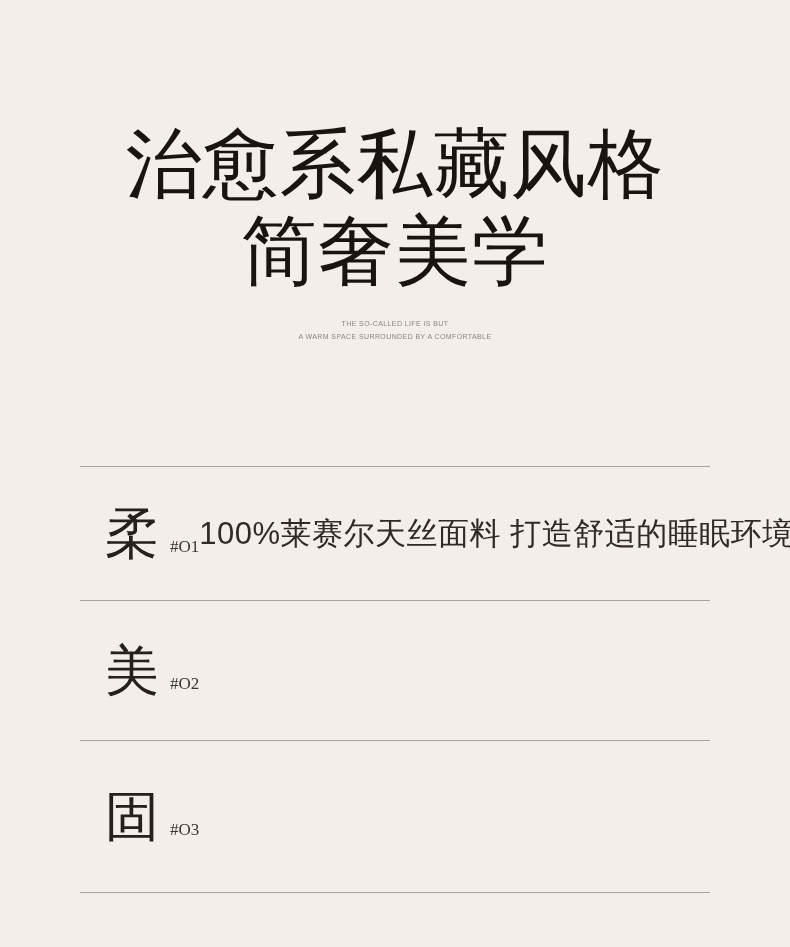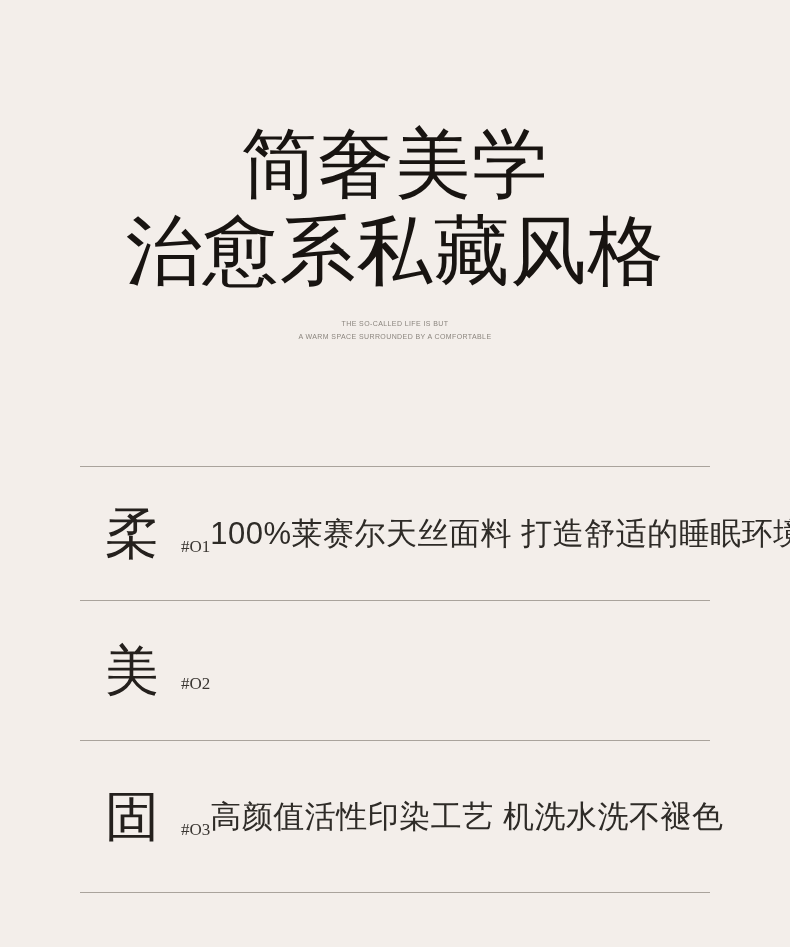--- a/index.html
+++ b/index.html
@@ -64,42 +64,42 @@
   }
   .feature-keyword {
     font-size: 54px;
     line-height: 58px;
     color: #24201d;
   }
   .feature-tag {
     font-size: 17px;
     line-height: 17px;
     color: #3a3632;
-    margin-left: 22px;
+    margin-left: 11px;
     padding-bottom: 8px;
     white-space: nowrap;
   }
   .feature-desc {
     margin-left: auto;
     font-family: "Liberation Sans", "DejaVu Sans", sans-serif;
     font-weight: 300;
     font-size: 31px;
     letter-spacing: 0.5px;
     color: #2e2b27;
     white-space: nowrap;
   }
 </style>
 </head>
 <body>
 
 <div class="page">
 
   <div class="header">
+    <div class="title-line">治愈系私藏风格</div>
     <div class="title-line">简奢美学</div>
-    <div class="title-line">治愈系私藏风格</div>
     <div class="subtitle">
       <div class="subtitle-line">THE SO-CALLED LIFE IS BUT</div>
       <div class="subtitle-line">A WARM SPACE SURROUNDED BY A COMFORTABLE</div>
     </div>
   </div>
 
   <div class="features">
 
     <div class="feature-row">
       <div class="feature-left">
@@ -114,18 +114,17 @@
         <span class="feature-keyword">美</span>
         <span class="feature-tag">#O2</span>
       </div>
     </div>
 
     <div class="feature-row">
       <div class="feature-left">
         <span class="feature-keyword">固</span>
         <span class="feature-tag">#O3</span>
       </div>
-      <div class="feature-desc">高颜值活性印染工艺 机洗水洗不褪色</div>
     </div>
 
   </div>
 
 </div>
 
 </body></html>

